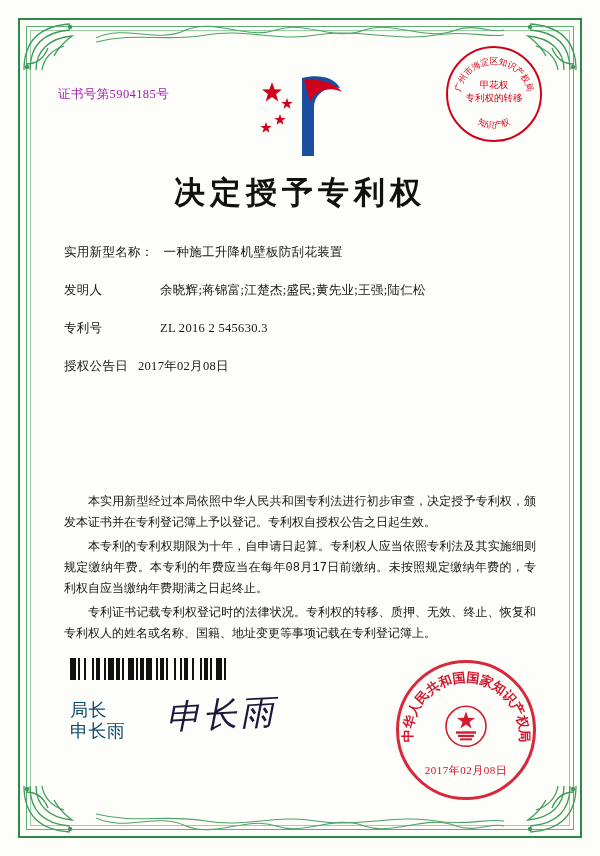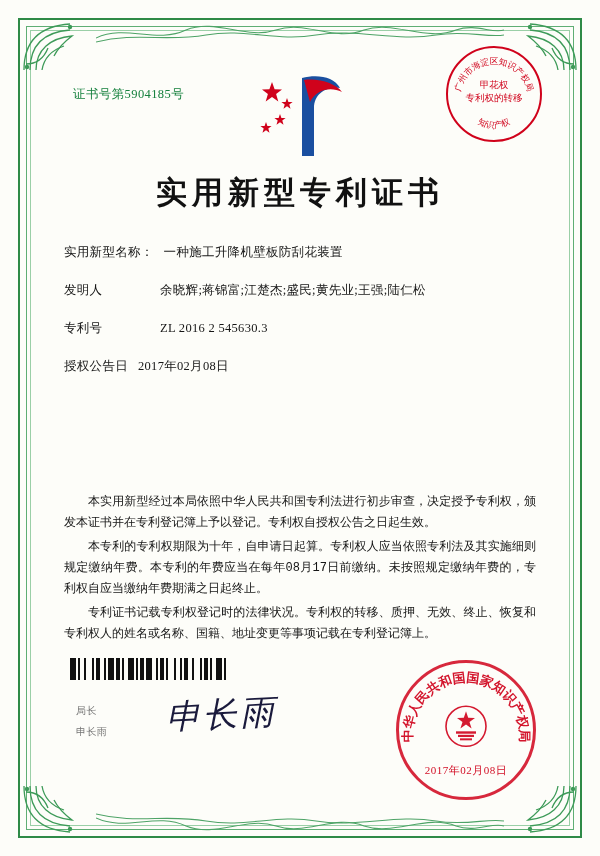--- a/index.html
+++ b/index.html
@@ -59,24 +59,24 @@
     left: 96px;
     width: 408px;
     height: 22px;
   }
   .edge-top { top: 22px; }
   .edge-bottom { bottom: 22px; transform: scaleY(-1); }
 
   
   .cert-no {
     position: absolute;
-    left: 73px;
+    left: 58px;
     top: 86px;
     font-size: 12.5px;
-    color: #15803d;
+    color: #a21caf;
     letter-spacing: 0.4px;
   }
   .logo {
     position: absolute;
     left: 246px;
     top: 72px;
     width: 110px;
     height: 90px;
   }
   .seal-top {
@@ -182,25 +182,24 @@
     display: block;
     background: #111;
     height: 100%;
   }
 
   
   .sign-block {
     position: absolute;
     left: 70px;
     top: 700px;
-    font-size: 10px;
-    color: #737373;
+    font-size: 18px;
+    color: #0c4a6e;
     line-height: 21px;
     letter-spacing: 0.4px;
-    margin-left: 6px;
   }
   .handwriting {
     position: absolute;
     left: 166px;
     top: 692px;
     font-size: 34px;
     color: #1a1a3c;
     font-family: "DejaVu Serif", serif;
     font-style: italic;
     letter-spacing: 3px;
@@ -360,21 +359,21 @@
       <text font-size="8.6" fill="#d0021b" font-family="Liberation Serif, serif">
         <textPath href="#arcBot" startOffset="50%" text-anchor="middle">知识产权</textPath>
       </text>
     </svg>
     <div class="inner-text">
       <div>甲花权</div>
       <div>专利权的转移</div>
     </div>
   </div>
 
-  <div class="main-title">实用新型专利证书</div>
+  <div class="main-title">决定授予专利权</div>
 
   <div class="fields">
 
     <div class="field-row">
       <span class="field-label">实用新型名称：</span>
       <span class="field-value">一种施工升降机壁板防刮花装置</span>
     </div>
 
     <div class="field-row">
       <span class="field-label spread">发明人</span>

